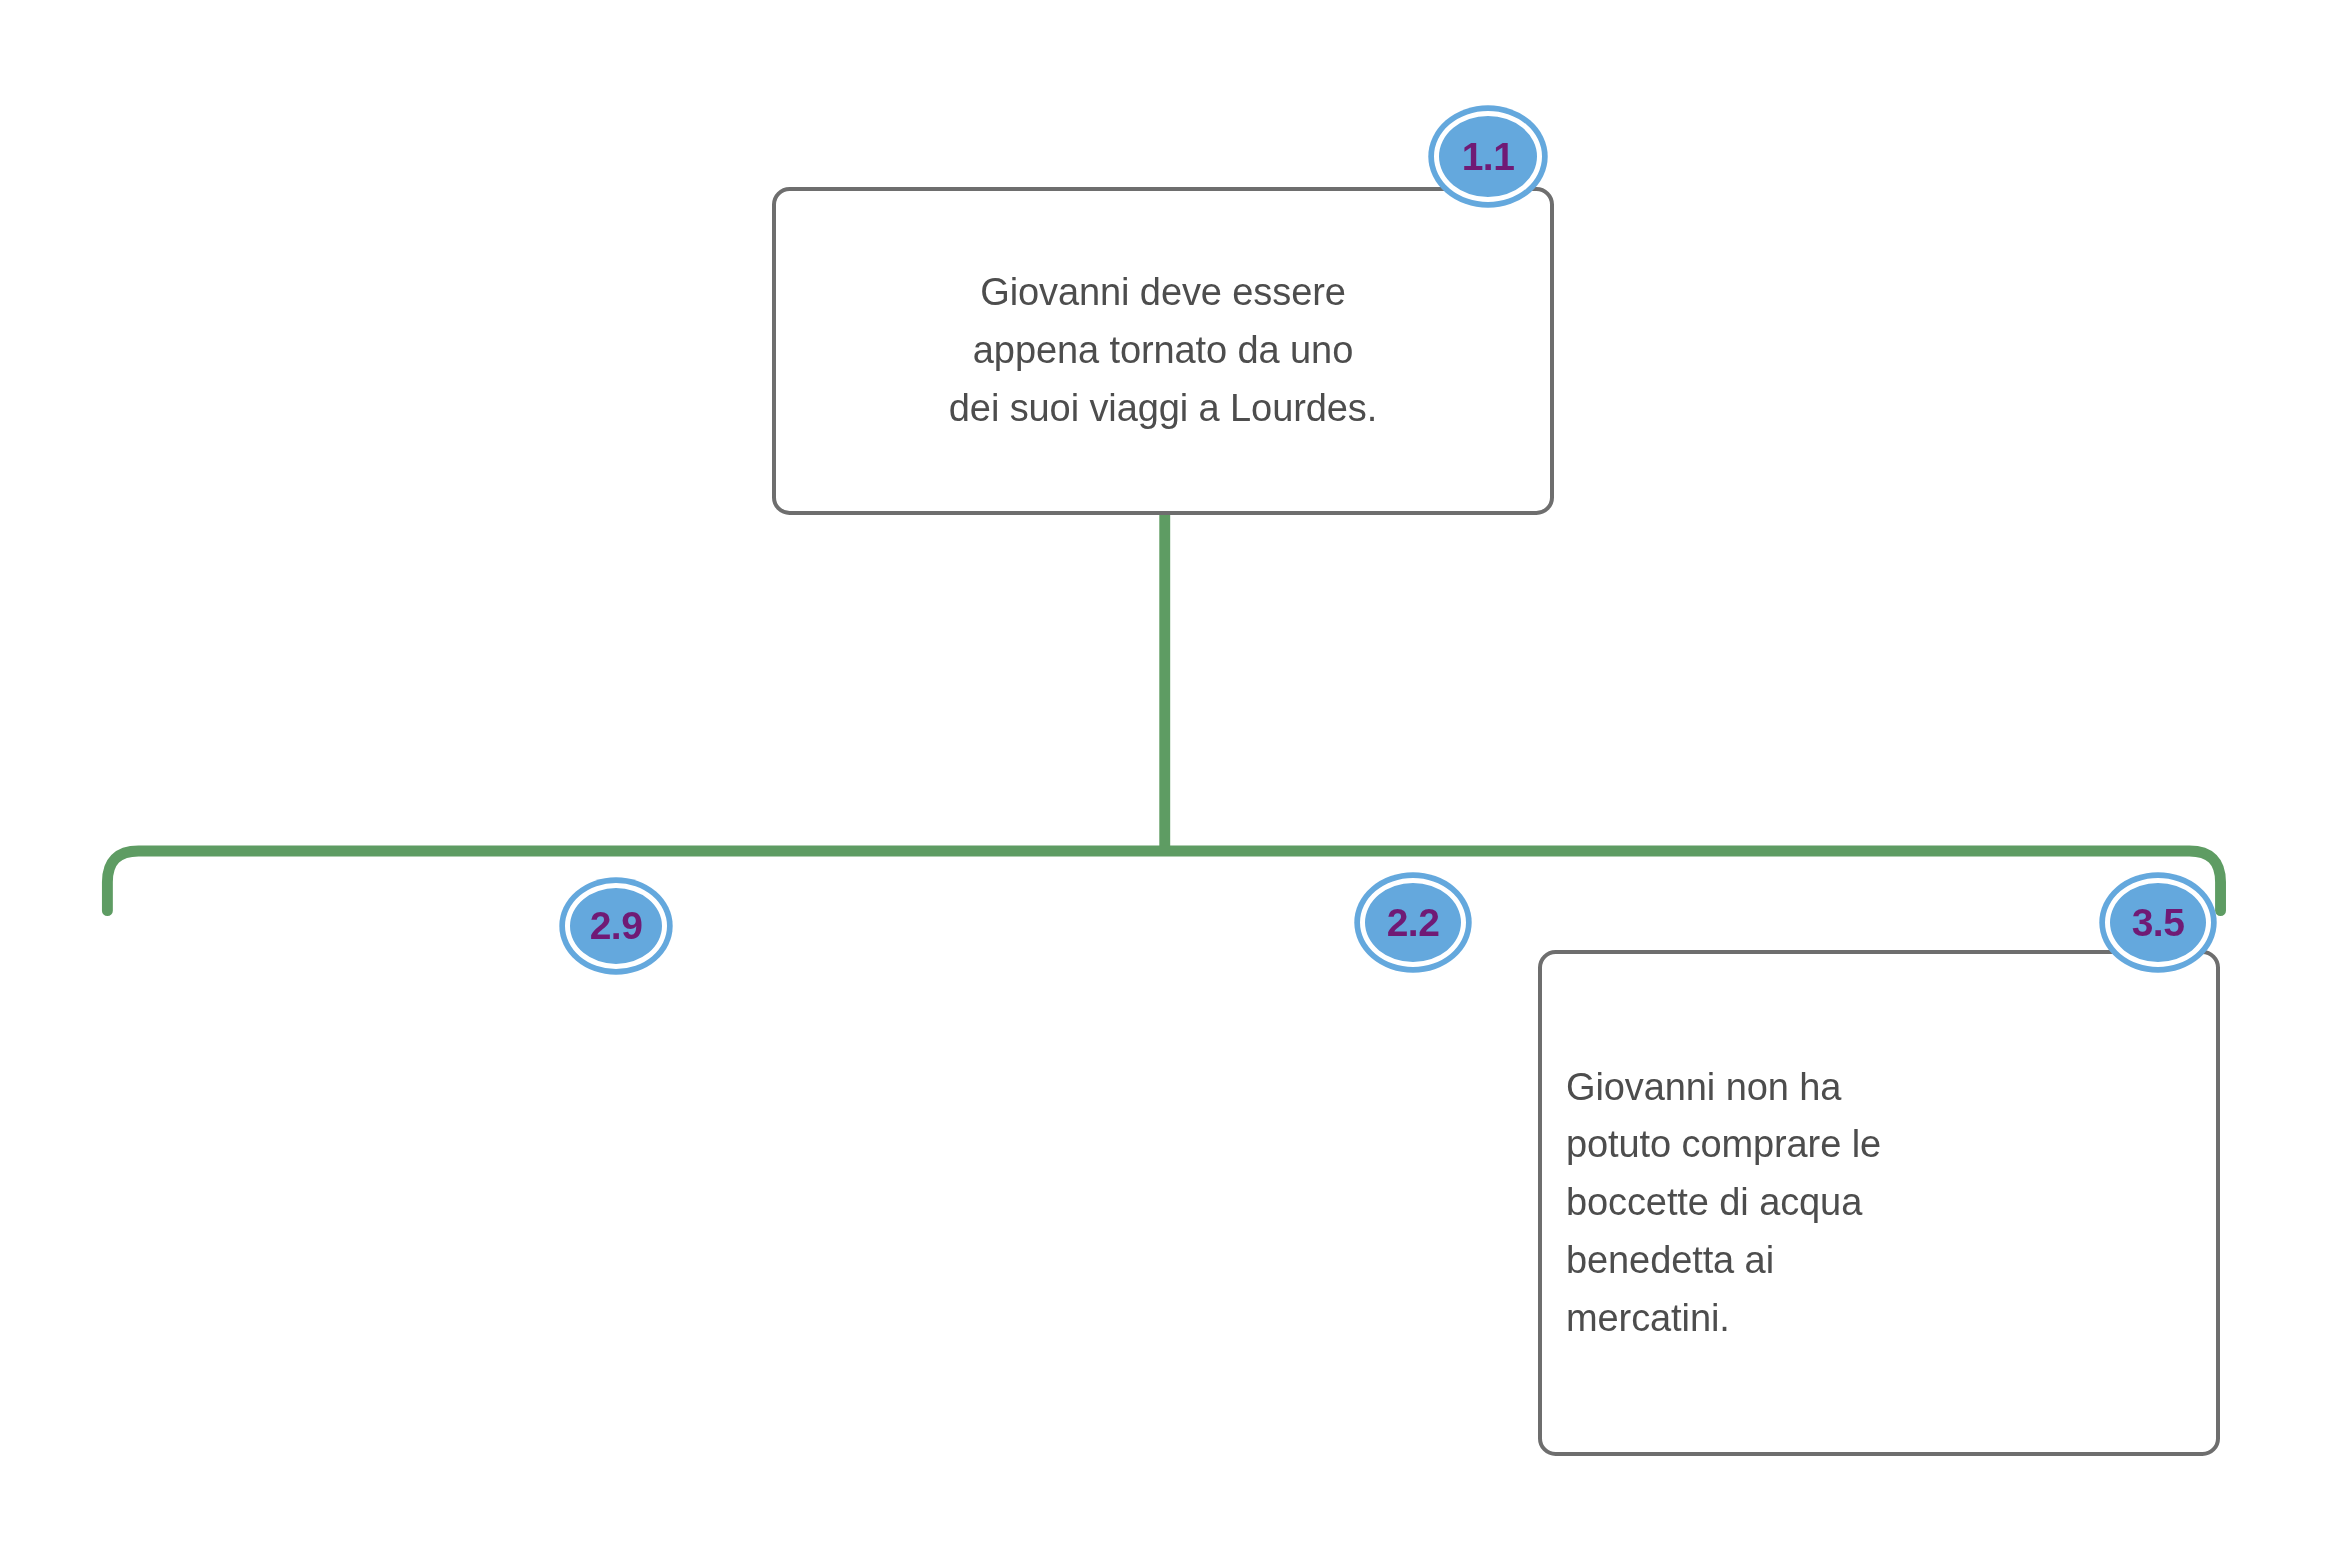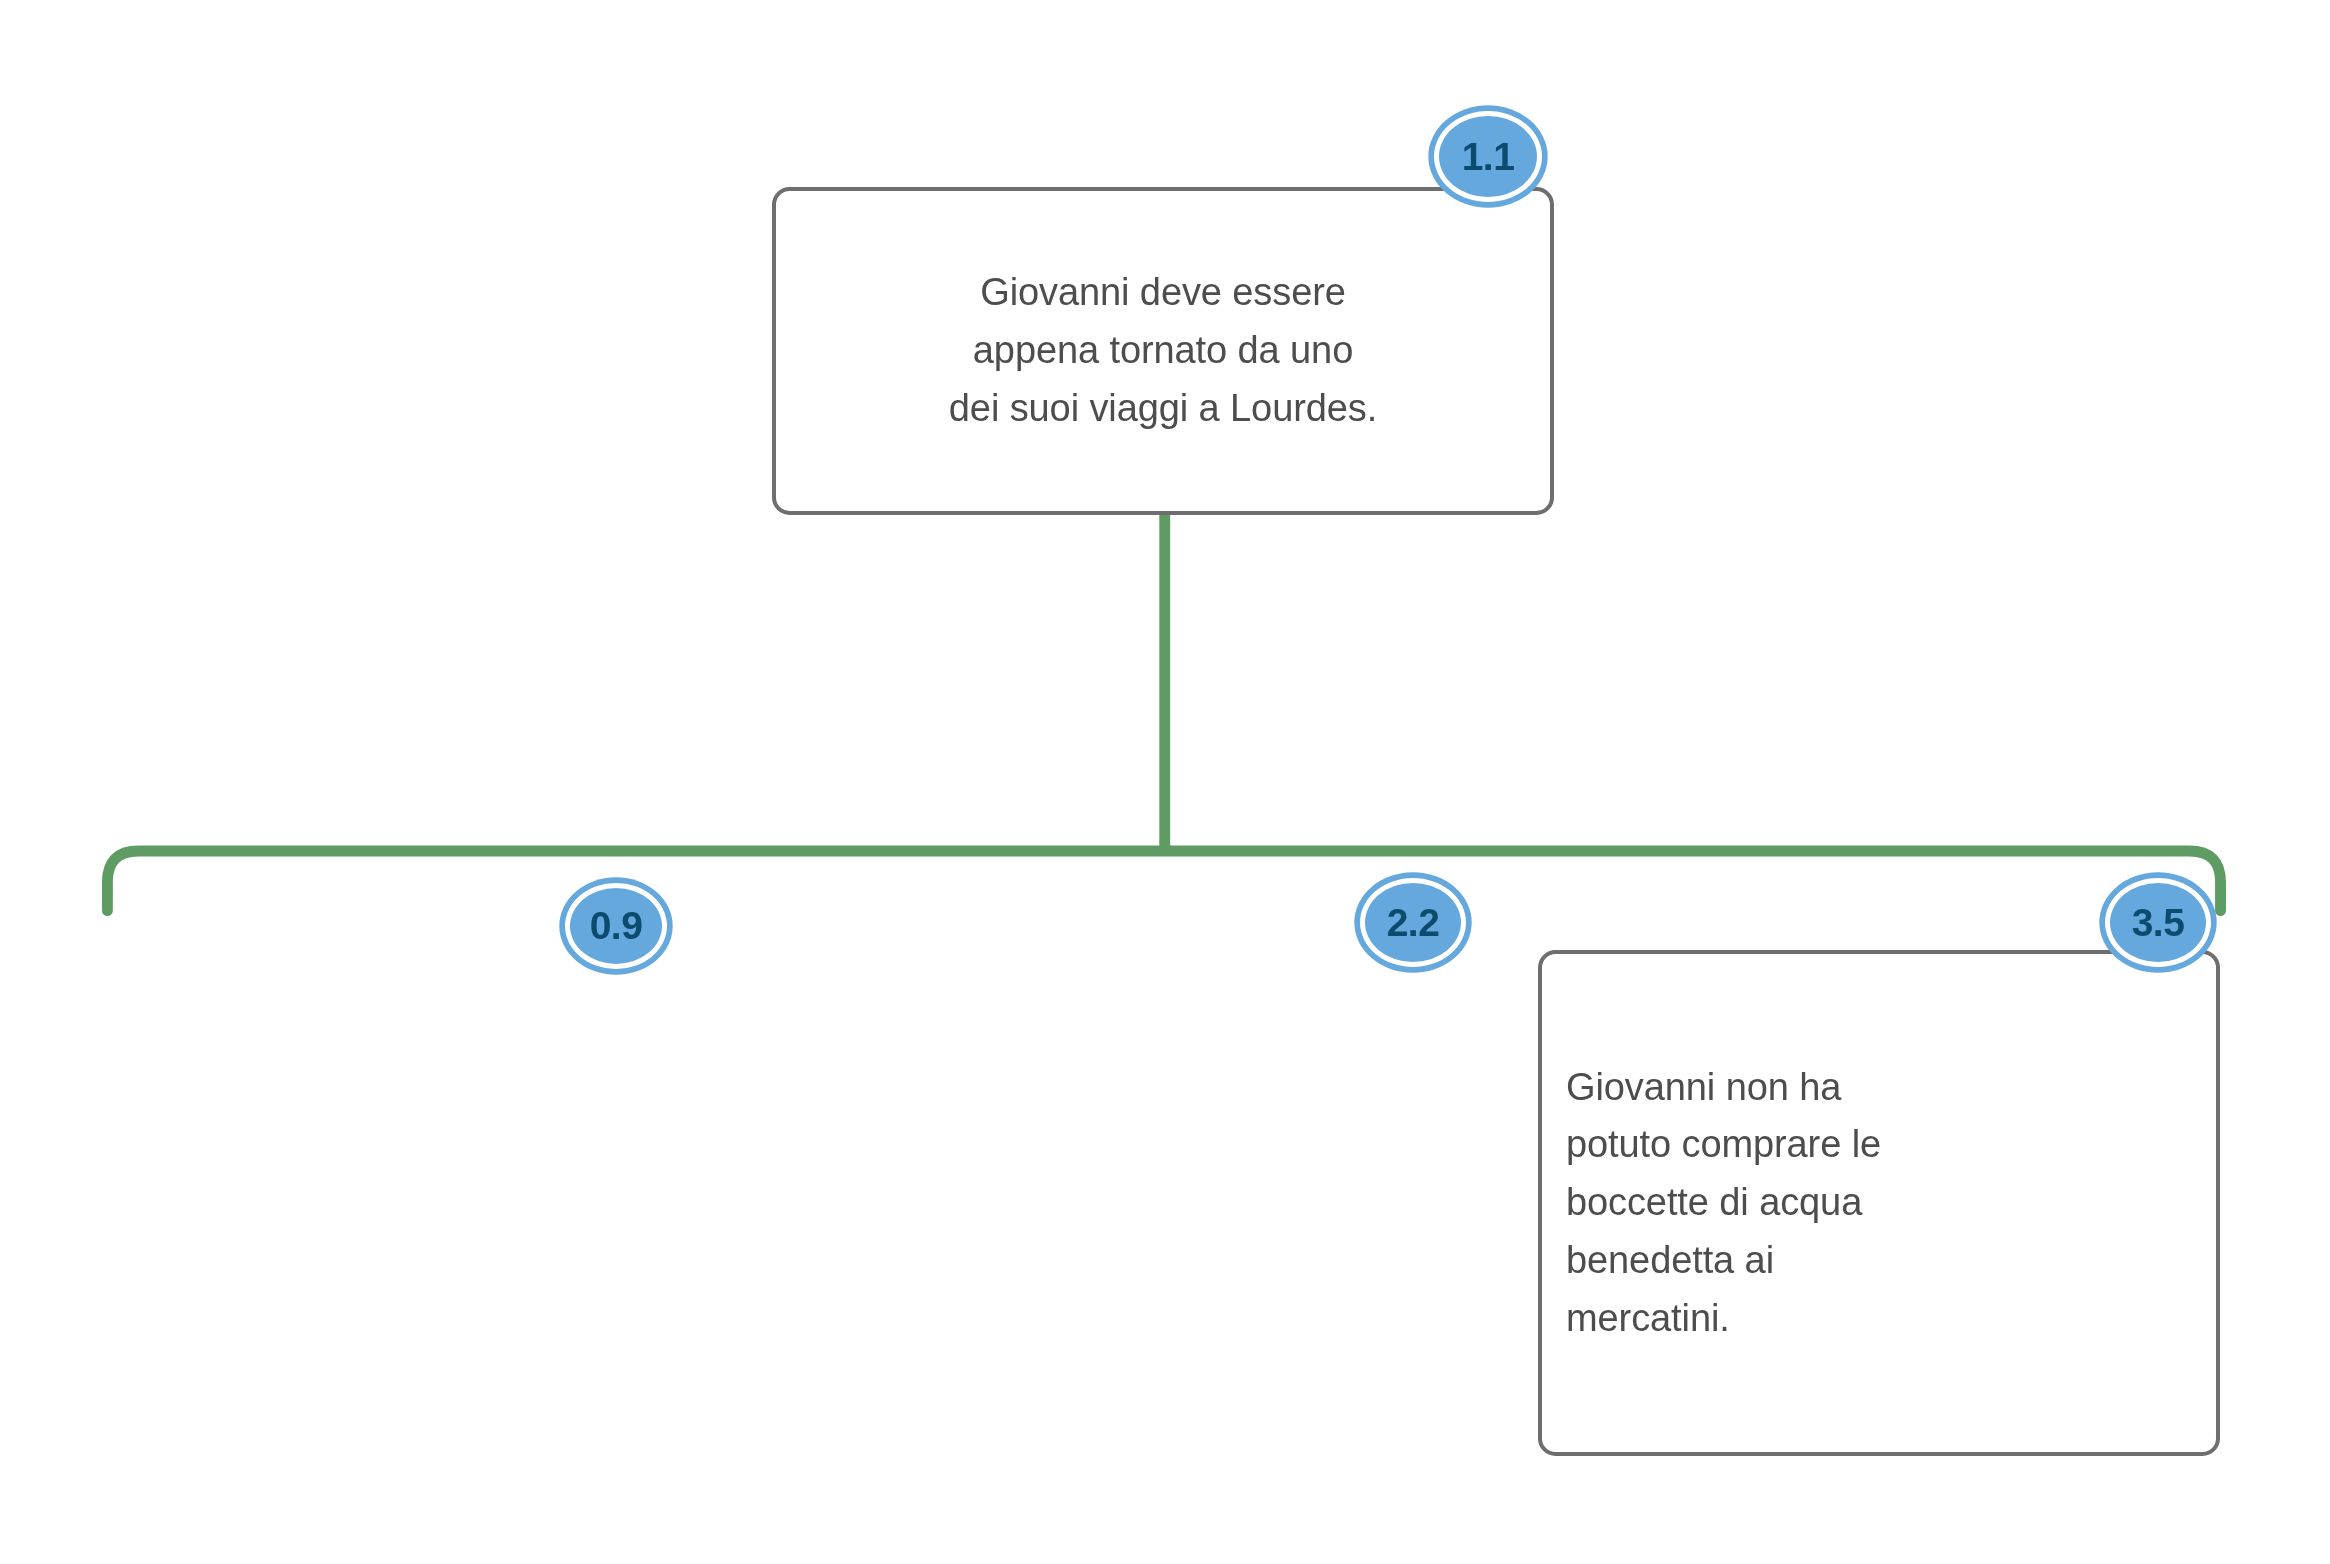--- a/index.html
+++ b/index.html
@@ -61,21 +61,21 @@
   .badge {
     position: absolute;
     box-sizing: border-box;
     display: flex;
     align-items: center;
     justify-content: center;
     background: #64a8dd;
     border: 5.7px solid #ffffff;
     border-radius: 50%;
     box-shadow: 0 0 0 5.7px #64a8dd;
-    color: #0c4a6e;
+    color: #701a75;
     font-size: 39px;
     font-weight: bold;
     letter-spacing: -0.5px;
     z-index: 5;
   }
 </style>
 </head>
 <body>
 
 <div id="canvas">
@@ -92,21 +92,21 @@
              L 4280 1755" fill="none" stroke="#5e9c63" stroke-width="21" stroke-linecap="round" stroke-linejoin="round"></path>
   </svg>
 
   <div class="node center" style="left:772px; top:187px; width:782px; height:328px; padding:17px 45px;">
     <div class="node-text">Giovanni deve essere
 appena tornato da uno
 dei suoi viaggi a Lourdes.</div>
   </div>
   <div class="badge" style="left:1434px; top:111px; width:108px; height:91px;">1.1</div>
 
-  <div class="badge" style="left:565px; top:883px; width:102px; height:86px;">0.9</div>
+  <div class="badge" style="left:565px; top:883px; width:102px; height:86px;">2.9</div>
 
   <div class="badge" style="left:1360px; top:878px; width:106px; height:89px;">2.2</div>
 
   <div class="node left" style="left:1538px; top:950px; width:682px; height:506px; padding:0 24px;">
     <div class="node-text">Giovanni non ha
 potuto comprare le
 boccette di acqua
 benedetta ai
 mercatini.</div>
   </div>

